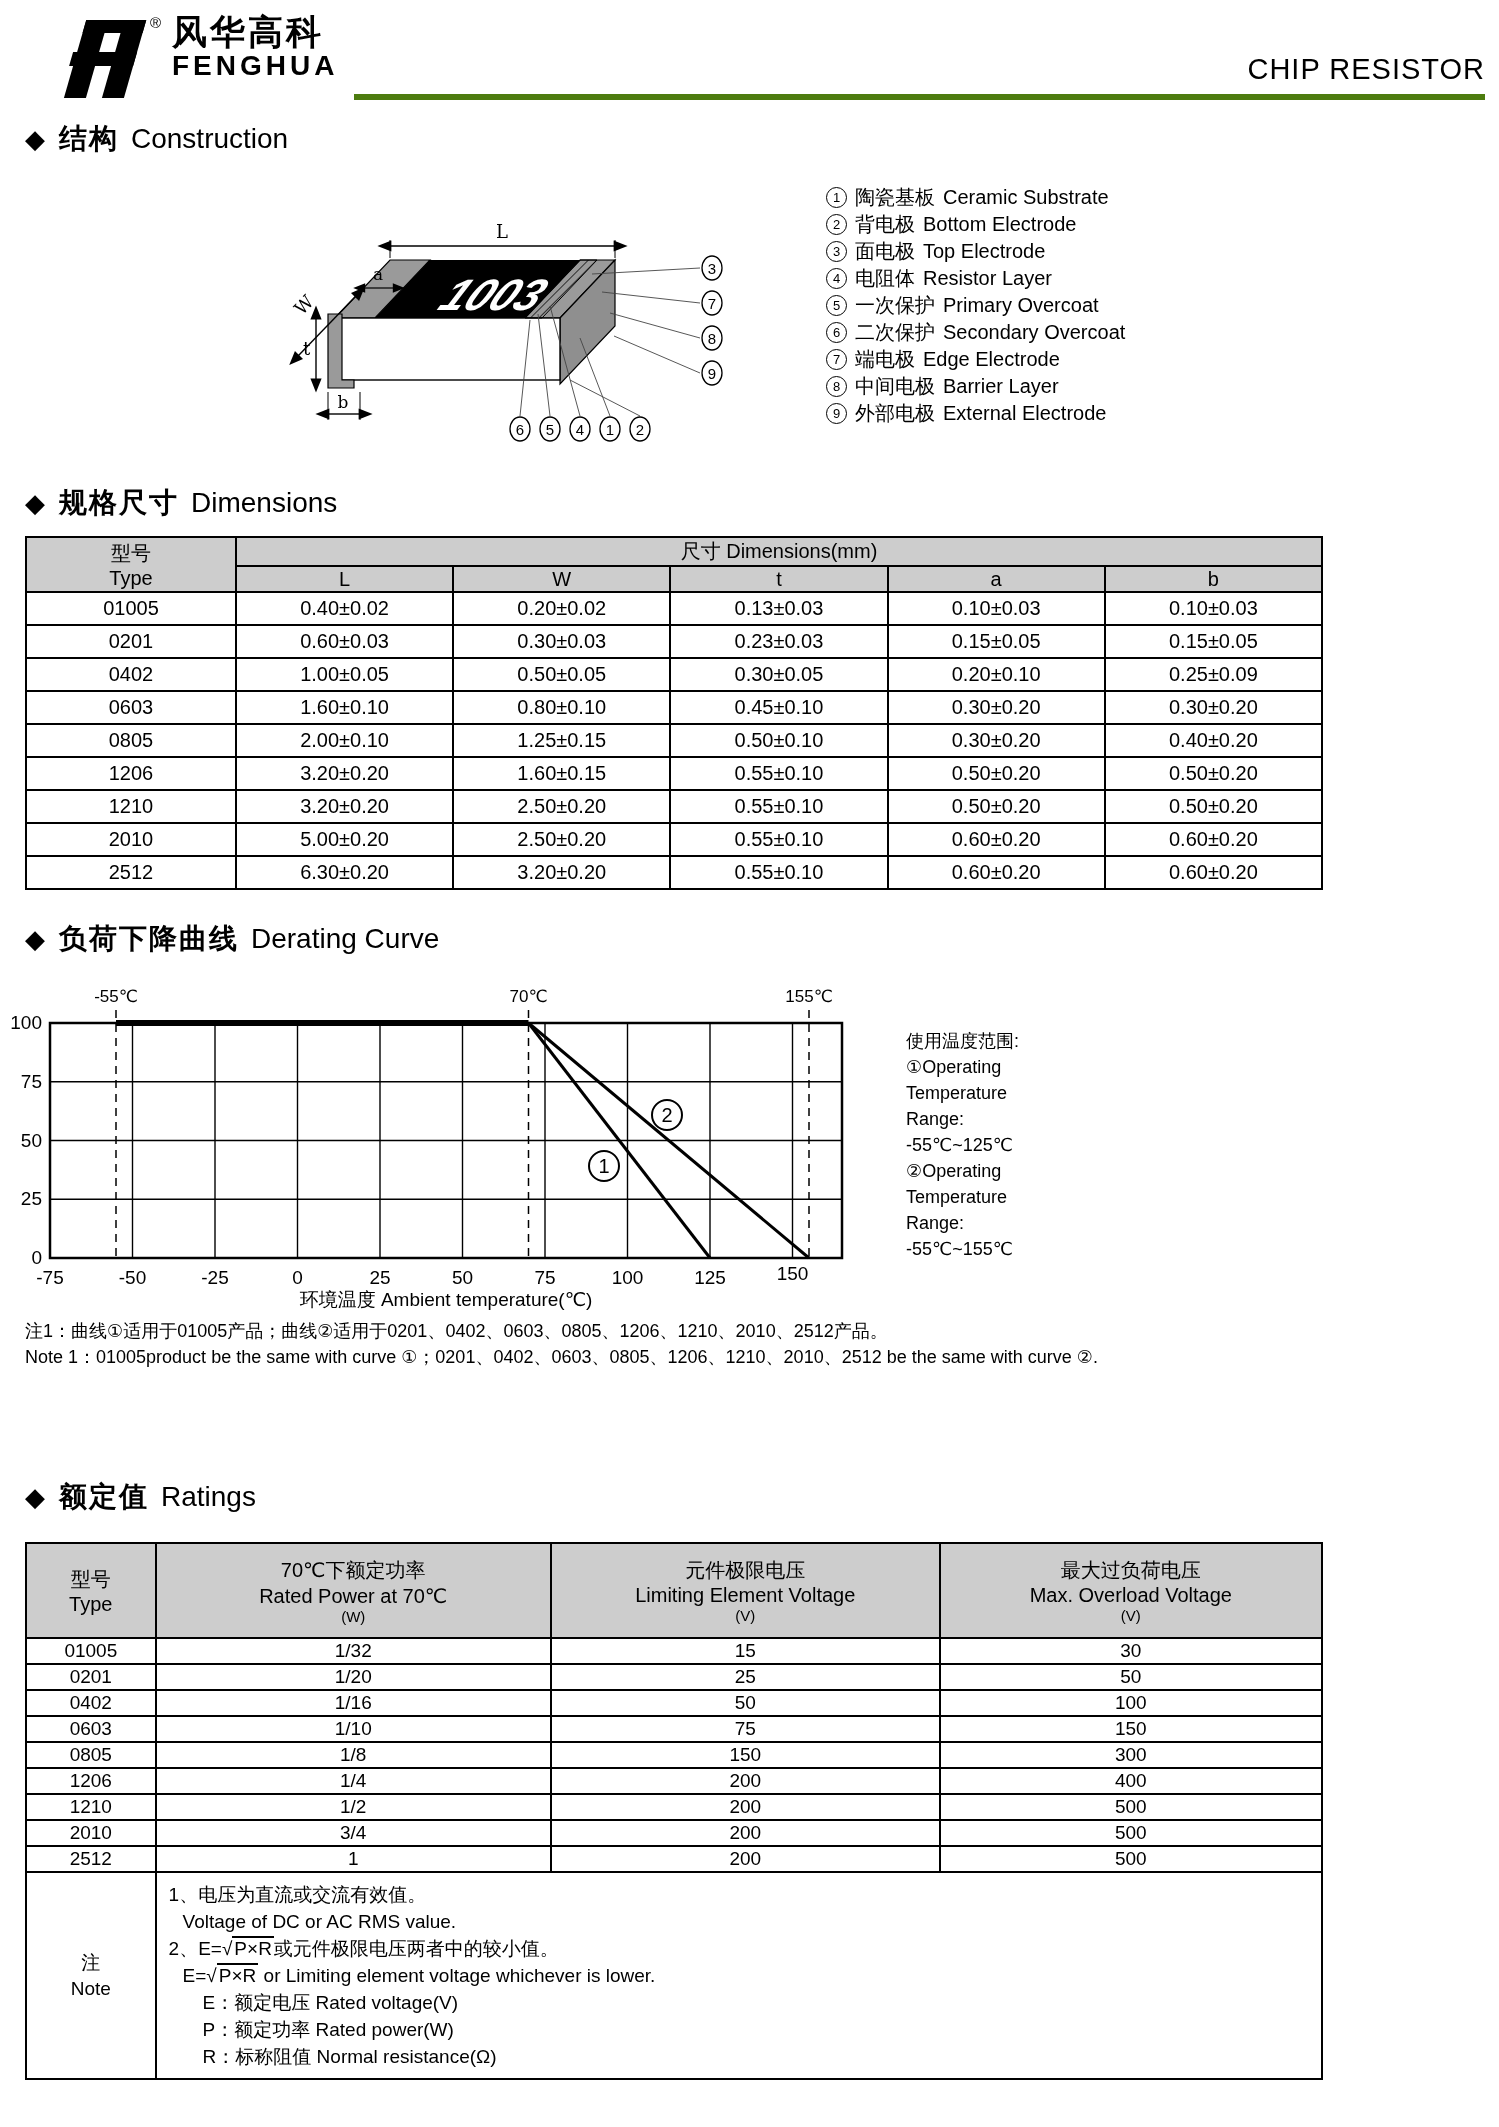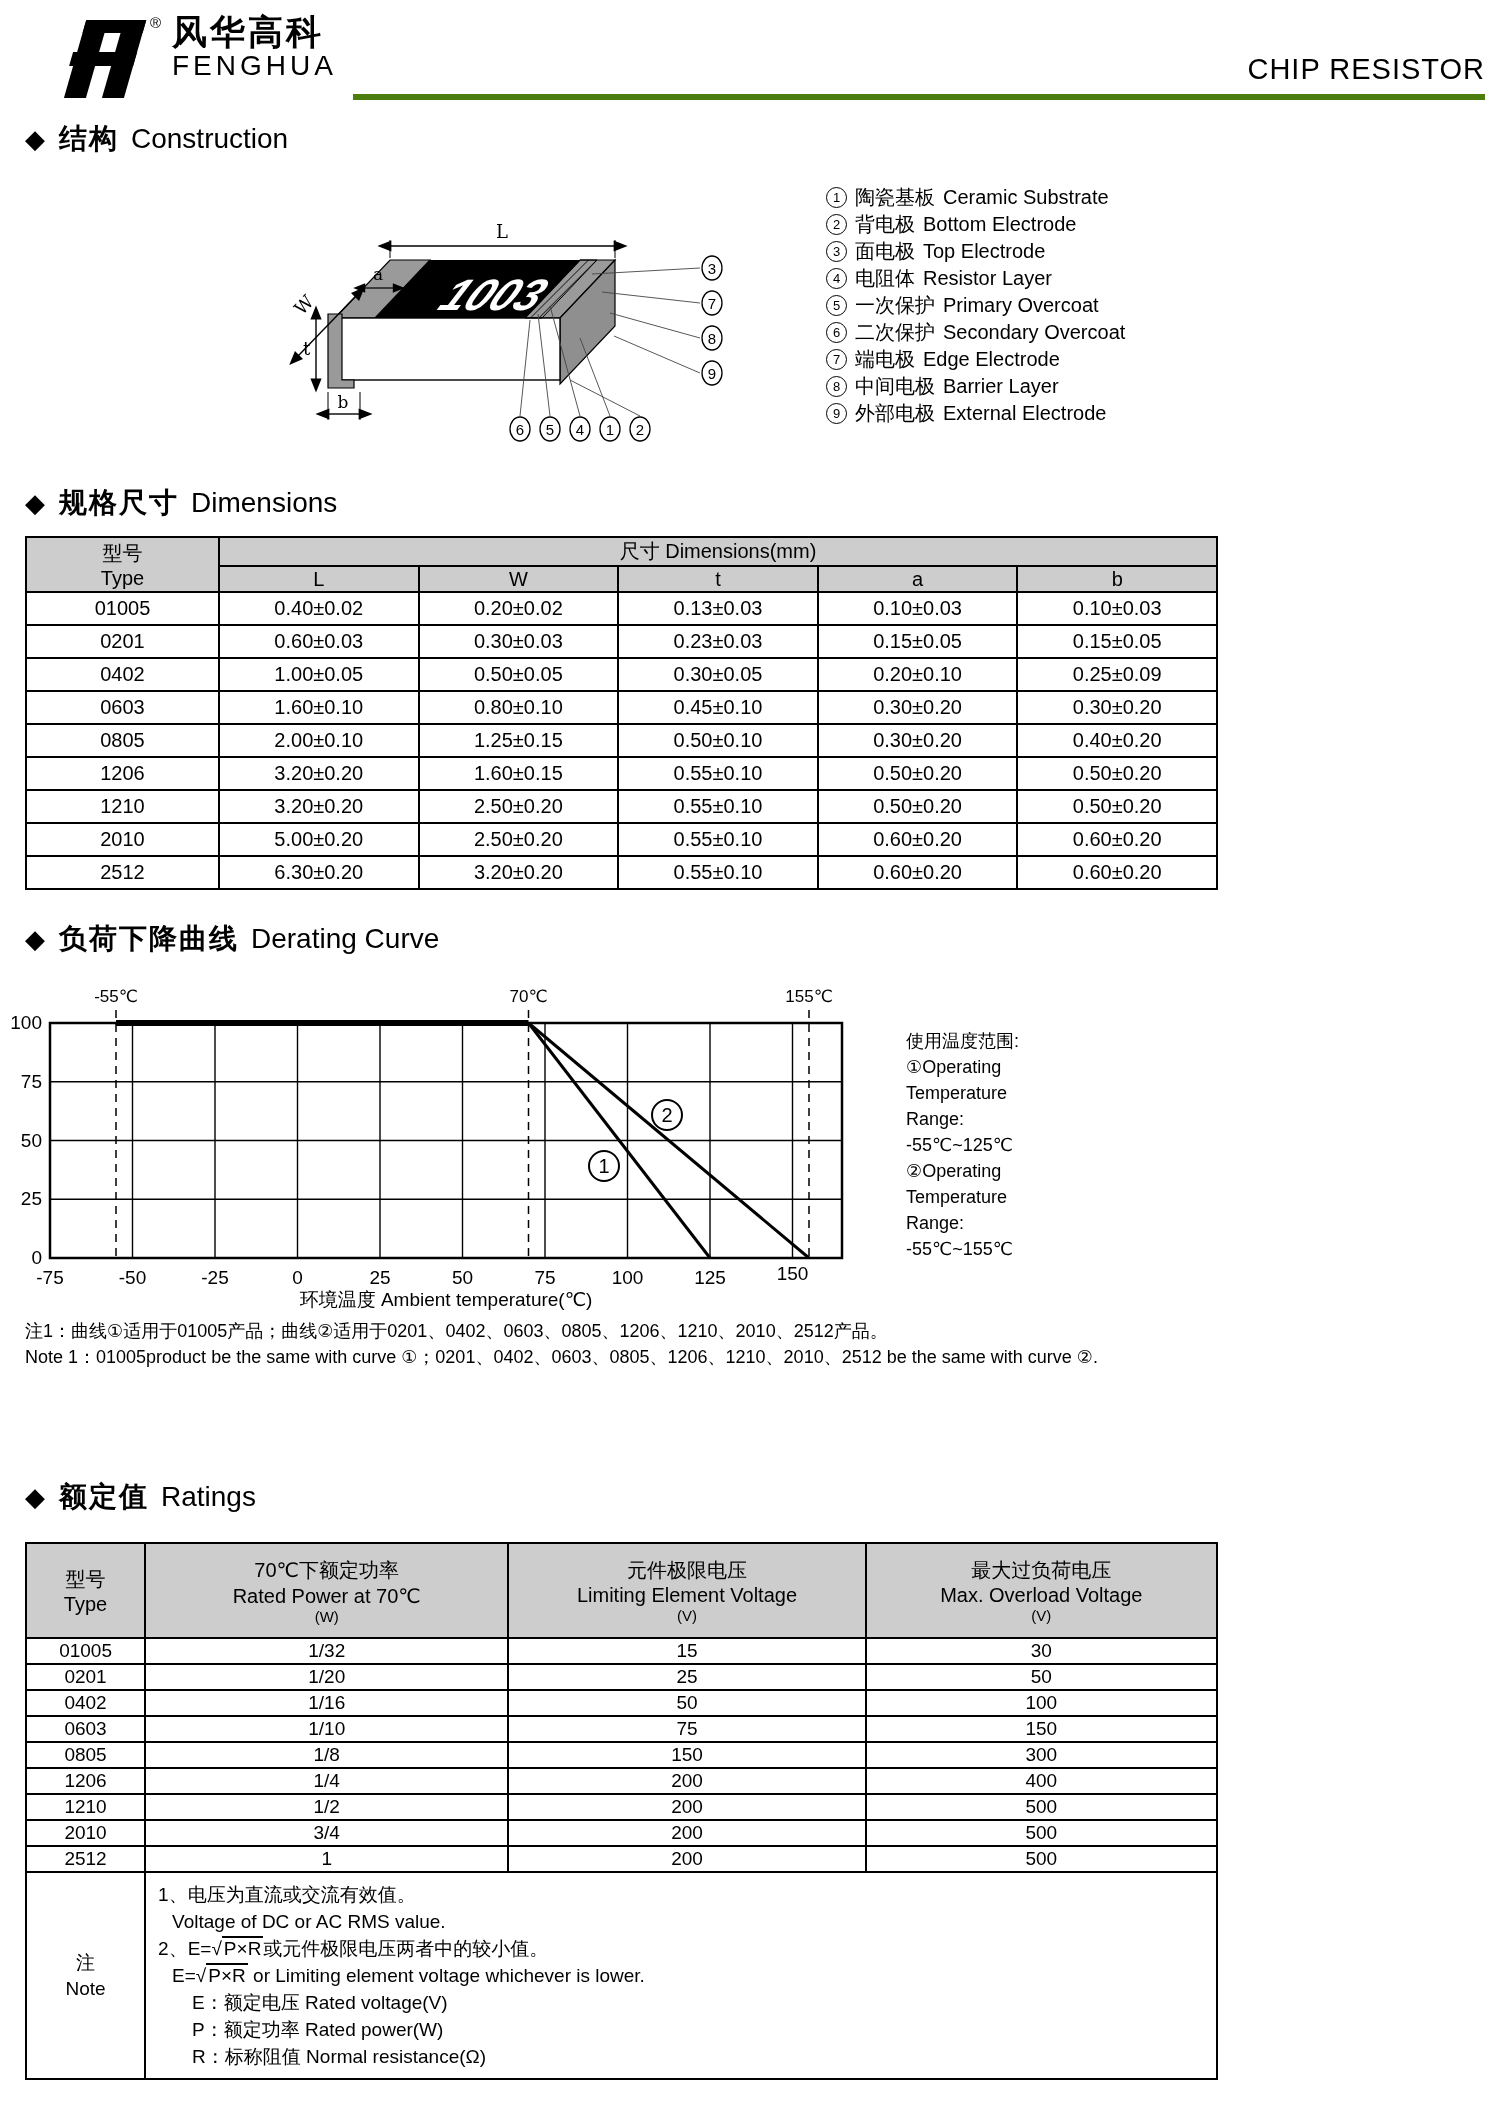--- a/index.html
+++ b/index.html
@@ -4,41 +4,41 @@
 <style>
   * { margin:0; padding:0; box-sizing:border-box; }
   body { background:#fff; font-family:"Liberation Sans","DejaVu Sans",sans-serif; color:#000; }
   .page { width:1499px; height:2127px; background:#fff; overflow:hidden; position:relative; }
 
   
   .hdr { display:flex; align-items:flex-end; padding:12px 14px 0 58px; height:100px; }
   .logo-block { display:flex; align-items:flex-start; }
   .logo-text { margin-left:10px; line-height:1; }
   .logo-cn { font-size:35px; font-weight:bold; letter-spacing:3px; }
-  .logo-en { font-size:28px; font-weight:normal; letter-spacing:4px; margin-top:3px; }
+  .logo-en { font-size:28px; font-weight:bold; letter-spacing:4px; margin-top:3px; }
   .hdr-rule { flex:1; border-bottom:6px solid #4d7c0f; margin-left:16px; text-align:right; padding-bottom:8px; }
   .doc-title { font-size:29px; letter-spacing:1px; }
 
   
   .sec-title { display:flex; align-items:center; margin-left:25px; font-size:28px; }
   .diamond { font-size:26px; margin-right:14px; }
   .sec-cn { font-weight:bold; margin-right:12px; letter-spacing:2px; }
   .sec-en { font-weight:normal; }
 
   
   .construction-title { margin-top:20px; }
   .construction-row { display:flex; margin-left:240px; height:302px; }
   .legend { margin-left:38px; margin-top:26px; font-size:20px; }
   .legend-item { display:flex; align-items:center; height:27px; white-space:nowrap; }
   .cnum { width:21px; height:21px; min-width:21px; border:1.5px solid #000; border-radius:50%;
           display:inline-flex; align-items:center; justify-content:center; font-size:13px; margin-right:8px; }
   .legend-cn { margin-right:8px; }
 
   
-  table.grid { border-collapse:collapse; width:1193px; margin-left:25px; text-align:center; }
+  table.grid { border-collapse:collapse; width:1298px; margin-left:25px; text-align:center; }
   table.grid th, table.grid td { border:2px solid #000; }
   table.grid th { background:#cdcdcd; font-weight:normal; }
   .dim-table { margin-top:14px; }
   .dim-table th { font-size:20px; }
   .dim-table td { font-size:20px; height:33px; }
   .dim-table .type-th { width:16.2%; font-size:20px; }
   .dim-table .span-th { height:28px; }
   .dim-table .sub-th { height:26px; width:16.76%; }
 
   

